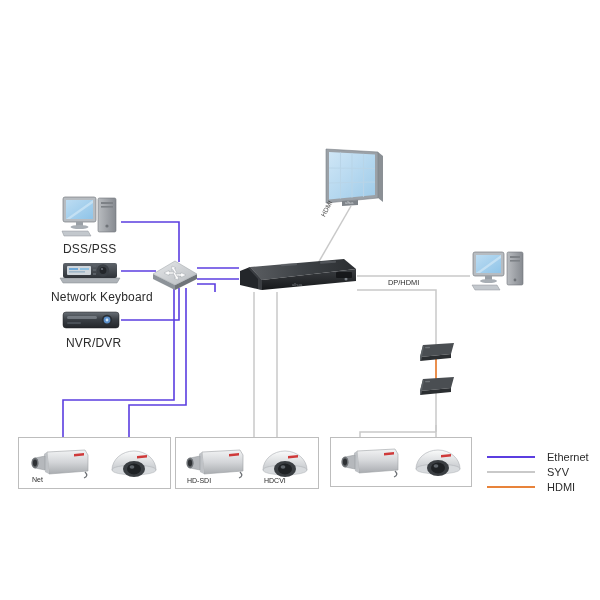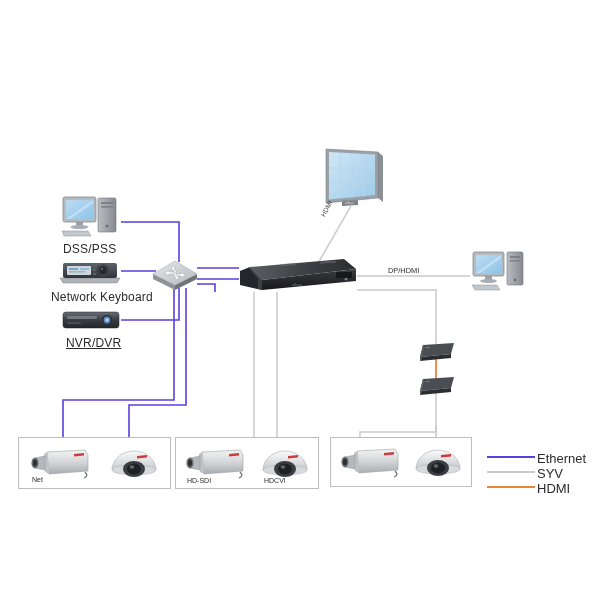--- a/index.html
+++ b/index.html
@@ -37,34 +37,34 @@
     white-space:nowrap;
   }
 
   
   #legend{position:absolute;left:487px;top:450px;width:100px;}
   .leg-row{position:relative;height:15px;}
   .leg-swatch{
     position:absolute;left:0;top:6px;width:48px;height:2px;
   }
   .leg-text{
-    position:absolute;left:50px;top:1px;
-    font-size:13px;color:#2b2b2b;white-space:nowrap;
+    position:absolute;left:60px;top:1px;
+    font-size:11px;color:#2b2b2b;white-space:nowrap;
   }
 
   
   #hdmi-label{
     position:absolute;left:318px;top:205px;
     font-size:6.6px;color:#444;
     transform:rotate(-63deg);
     transform-origin:center center;
     white-space:nowrap;
   }
   #dphdmi-label{
-    position:absolute;left:388px;top:266px;
+    position:absolute;left:388px;top:278px;
     font-size:7.4px;color:#2b2b2b;white-space:nowrap;
   }
 </style>
 </head>
 <body>
 
 <div id="stage">
 
   <svg class="wire" width="600" height="600" style="left:0;top:0;">
 
@@ -171,21 +171,21 @@
         <stop offset="1" stop-color="#23262a"></stop>
       </linearGradient>
     </defs>
     <rect x="2" y="3" width="56" height="16" rx="3" fill="url(#dvr1)" stroke="#1c1f22" stroke-width=".5"></rect>
     <rect x="6" y="7" width="30" height="3" rx="1.5" fill="#868d94" opacity=".7"></rect>
     <circle cx="46" cy="11" r="5.2" fill="#2b2f34"></circle>
     <circle cx="46" cy="11" r="3.4" fill="#5b8fc9"></circle>
     <circle cx="46" cy="11" r="1.4" fill="#cfe3f5"></circle>
     <rect x="6" y="13" width="14" height="2" rx="1" fill="#4a5057"></rect>
   </svg>
-  <div class="lbl" style="left:66px;top:337px;text-decoration:underline;">NVR/DVR</div>
+  <div class="lbl" style="left:66px;top:337px;">NVR/DVR</div>
 
   <svg class="abs" style="left:148px;top:252px;" width="54" height="42" viewBox="0 0 54 42">
     <defs>
       <linearGradient id="sw-top" x1="0" y1="0" x2="1" y2="1">
         <stop offset="0" stop-color="#e6e8ea"></stop>
           <stop offset="1" stop-color="#b7bbbf"></stop>
       </linearGradient>
     </defs>
 
     <path d="M5,22 L27,33 L27,38 L5,27 Z" fill="#8d9399"></path>

